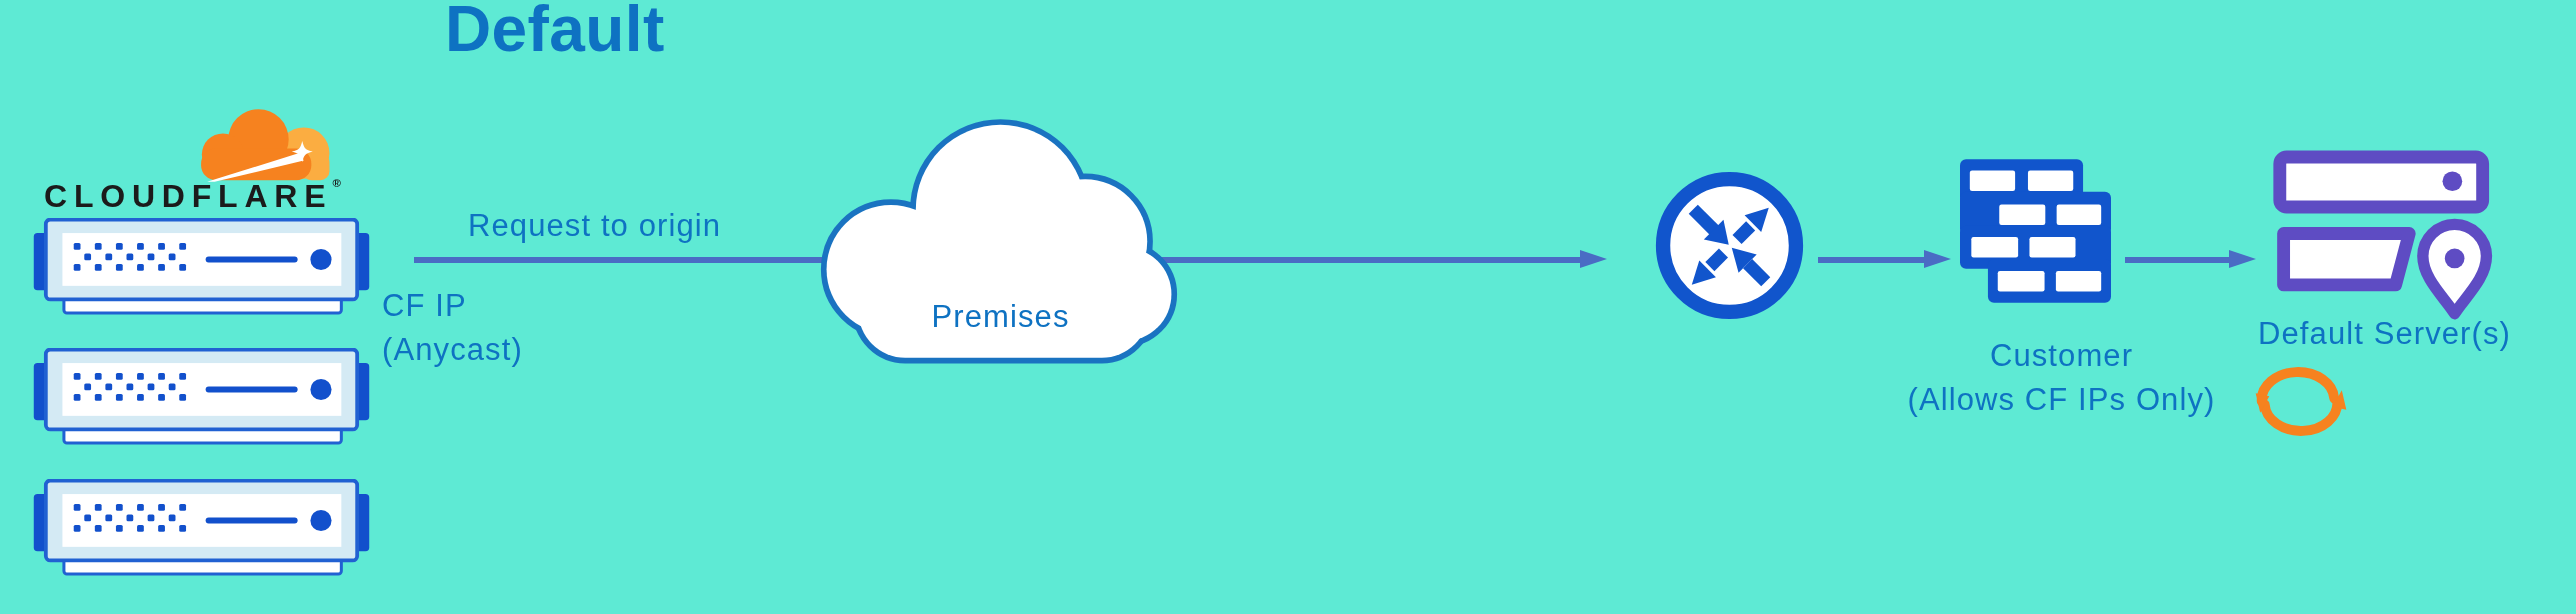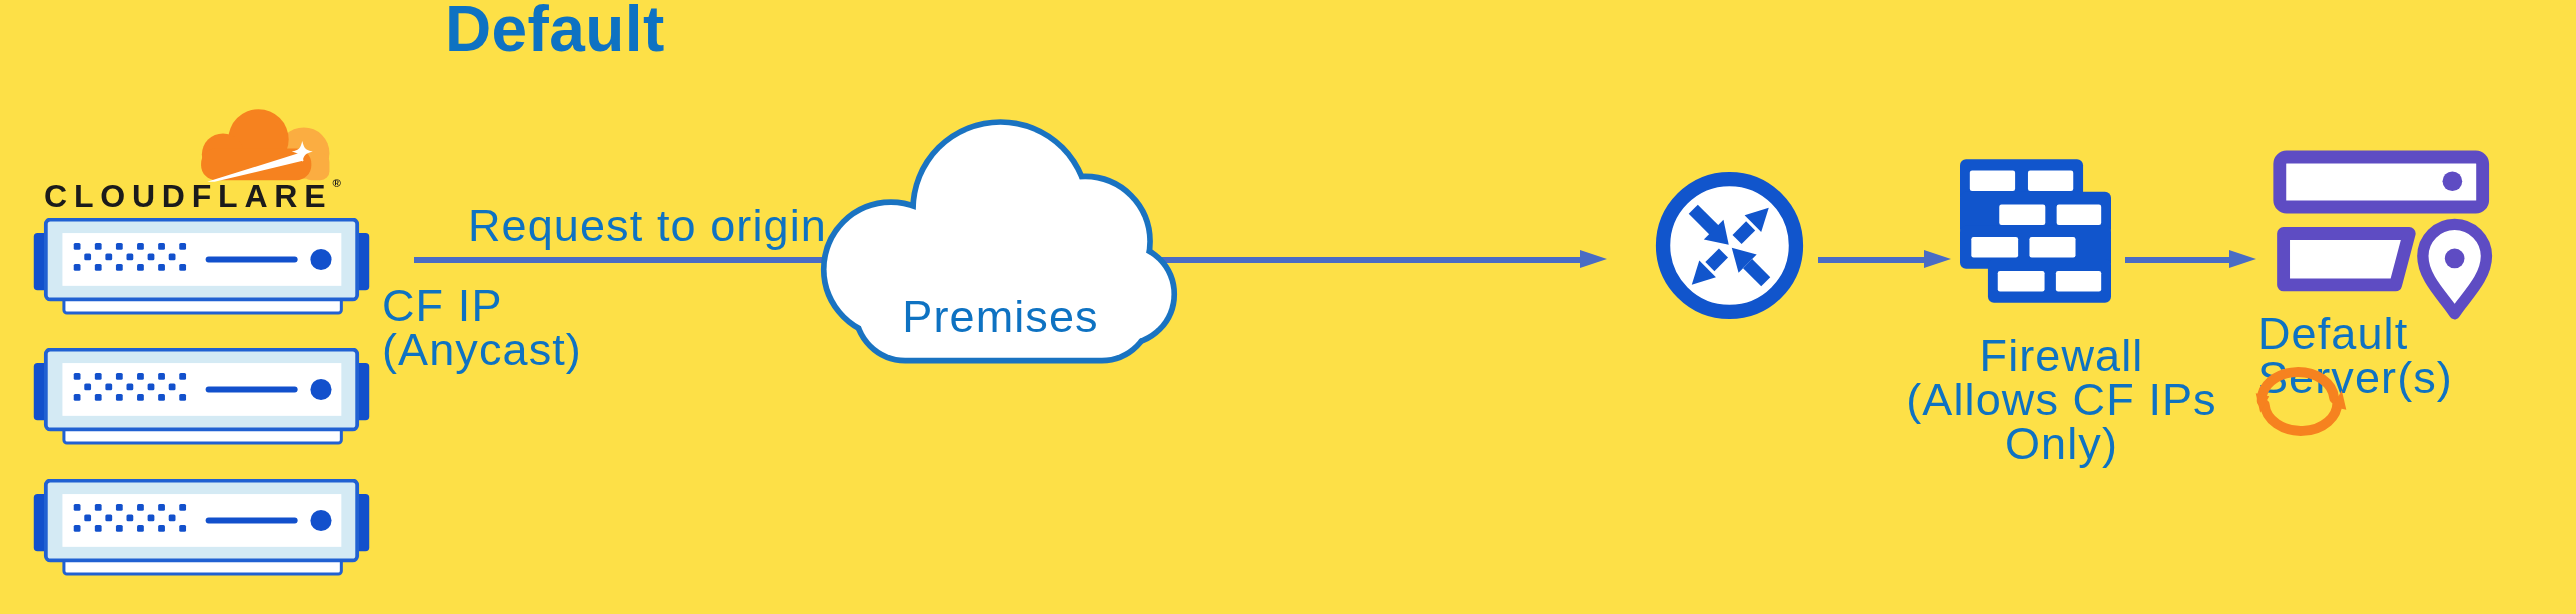--- a/index.html
+++ b/index.html
@@ -1,33 +1,33 @@
 <!DOCTYPE html>
 <html style="font-size:12px"><head>
 <meta charset="utf-8">
 <style>
   html, body { margin: 0; padding: 0; background: #ffffff; }
   .canvas {
     position: relative;
     width: 2576px;
     height: 614px;
-    background: #fde047;
+    background: #5eead4;
     overflow: hidden;
     font-family: "Liberation Sans", sans-serif;
   }
   .abs { position: absolute; }
 
   .title {
     left: 445px; top: -6px;
     font-size: 64px; line-height: 70px; font-weight: 600;
     color: #0e72c2; letter-spacing: 0.4px;
   }
 
   .label {
-    font-size: 45px; line-height: 44px; font-weight: 400;
+    font-size: 31px; line-height: 44px; font-weight: 400;
     color: #0e72c2; letter-spacing: 1.1px;
   }
   .preline { white-space: pre-line; margin-top: 10px; }
   .center { text-align: center; }
 
   .wordmark {
     left: 44px; top: 177px;
     font-size: 32px; font-weight: 800; letter-spacing: 6.8px;
     color: #1b1b1b; white-space: nowrap;
   }
@@ -162,21 +162,21 @@
       <rect x="13" y="15" width="60" height="27" rx="3"></rect>
       <rect x="90" y="15" width="60" height="27" rx="3"></rect>
       <rect x="52" y="60" width="61" height="27" rx="3"></rect>
       <rect x="128" y="60" width="59" height="27" rx="3"></rect>
       <rect x="15" y="103" width="62" height="27" rx="3"></rect>
       <rect x="92" y="103" width="61" height="27" rx="3"></rect>
       <rect x="50" y="148" width="62" height="27" rx="3"></rect>
       <rect x="127" y="148" width="60" height="27" rx="3"></rect>
     </g>
   </svg>
-  <div class="abs label preline center" style="left:1895px;top:324px;width:333px">Firewall
+  <div class="abs label preline center" style="left:1895px;top:324px;width:333px">Customer
 (Allows CF IPs Only)</div>
 
   <div class="abs cline" style="left:2125px;width:106px"></div>
   <div class="abs chead" style="left:2229px"></div>
 
   <svg class="abs" style="left:2273px;top:150px" width="221" height="173" viewBox="0 0 292 228">
     <g stroke="#5e4cc3" stroke-width="17" fill="#ffffff" stroke-linejoin="round">
       <rect x="9" y="9" width="268" height="66" rx="9"></rect>
       <path d="M 14 110 L 180 110 L 162 178 L 14 178 Z"></path>
       <path d="M 240 216 C 228 196 198 170 198 140 A 42 42 0 1 1 282 140 C 282 170 252 196 240 216 Z" stroke-width="15"></path>

